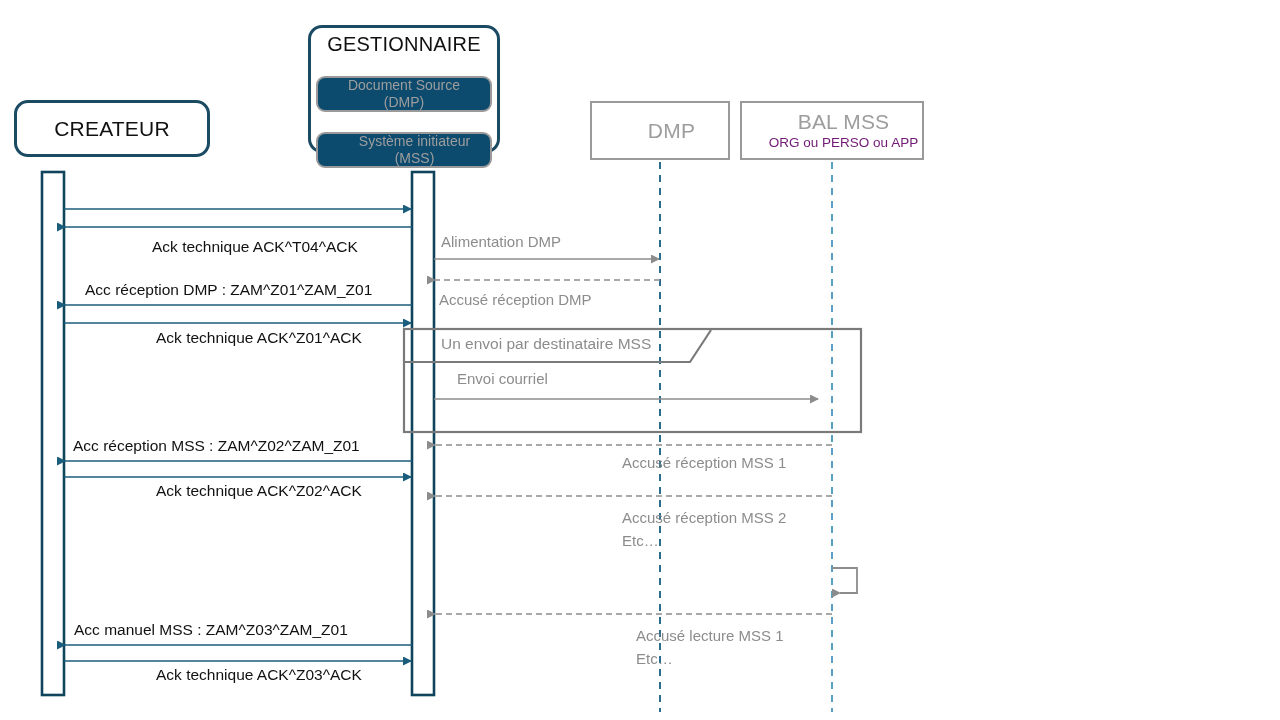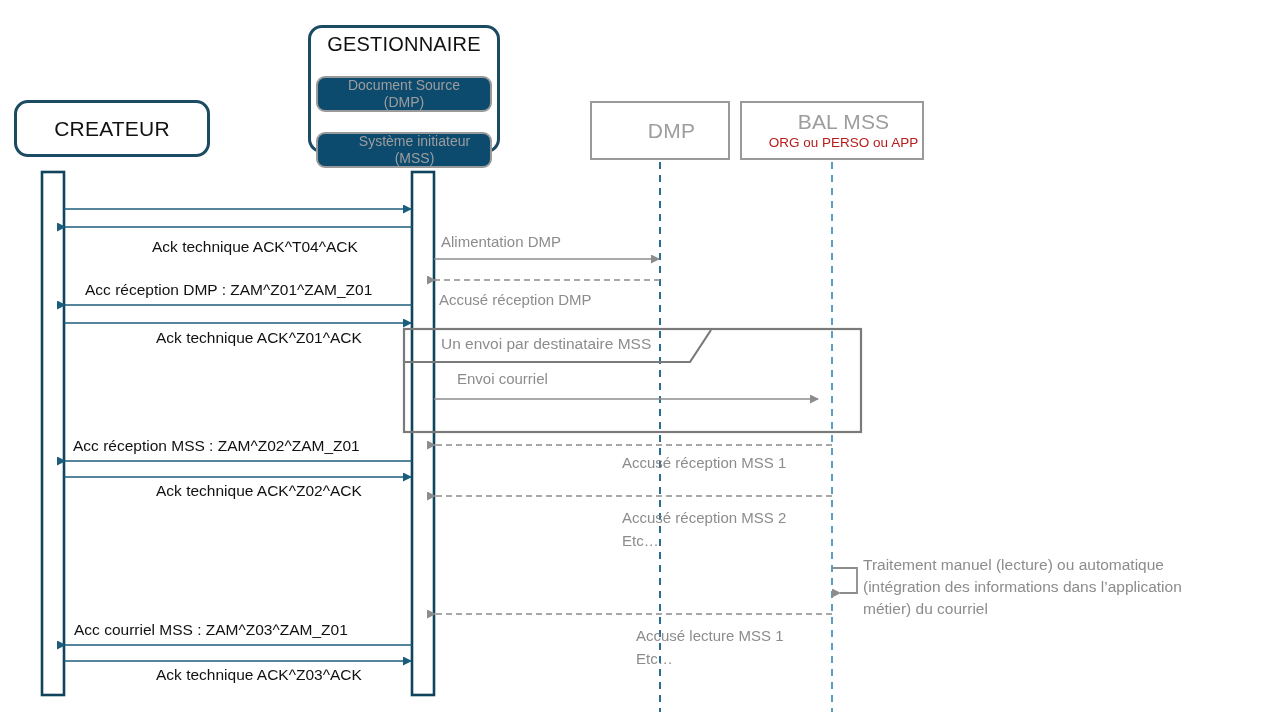--- a/index.html
+++ b/index.html
@@ -20,21 +20,21 @@
     text-align:center;
   }
   .box-dark{
     border:3px solid #1b4a63;border-radius:14px;background:#fff;
   }
   .box-grey{
     border:2px solid #9a9a9a;border-radius:0;background:#fff;padding-left:23px;
   }
   .title-dark{color:#111;font-size:21px;letter-spacing:.2px;}
   .title-grey{color:#9d9d9d;font-size:21px;letter-spacing:.2px;}
-  .sub-grey{color:#b91c1c;font-size:13.5px;line-height:1.18;}
+  .sub-grey{color:#701a75;font-size:13.5px;line-height:1.18;}
   .inner-grey{
     color:#9d9d9d;font-size:14px;line-height:1.2;
     border:2px solid #9a9a9a;border-radius:9px;background:#0c4a6e;
     box-sizing:border-box;
     display:flex;flex-direction:column;align-items:center;justify-content:center;
     width:176px;
   }
 
   
   .cap{position:absolute;white-space:nowrap;}
@@ -138,26 +138,21 @@
 
   <div class="cap cap-grey" style="left:622px;top:454px;">Accusé réception MSS 1</div>
 
   <div class="cap cap-blue" style="left:73px;top:437px;">Acc réception MSS : ZAM^Z02^ZAM_Z01</div>
 
   <div class="cap cap-blue" style="left:156px;top:482px;">Ack technique ACK^Z02^ACK</div>
 
   <div class="cap cap-grey" style="left:622px;top:509px;">Accusé réception MSS 2</div>
   <div class="cap cap-grey" style="left:622px;top:532px;">Etc…</div>
 
-  <div class="cap-wrap" style="left:863px;top:554px;width:390px;">
-    <div>Traitement manuel (lecture) ou automatique</div>
-    <div>(intégration des informations dans l’application</div>
-    <div>métier) du courriel</div>
-  </div>
 
   <div class="cap cap-grey" style="left:636px;top:627px;">Accusé lecture MSS 1</div>
   <div class="cap cap-grey" style="left:636px;top:650px;">Etc…</div>
 
-  <div class="cap cap-blue" style="left:74px;top:621px;">Acc courriel MSS : ZAM^Z03^ZAM_Z01</div>
+  <div class="cap cap-blue" style="left:74px;top:621px;">Acc manuel MSS : ZAM^Z03^ZAM_Z01</div>
 
   <div class="cap cap-blue" style="left:156px;top:666px;">Ack technique ACK^Z03^ACK</div>
 
 </div>
 
 </body></html>

